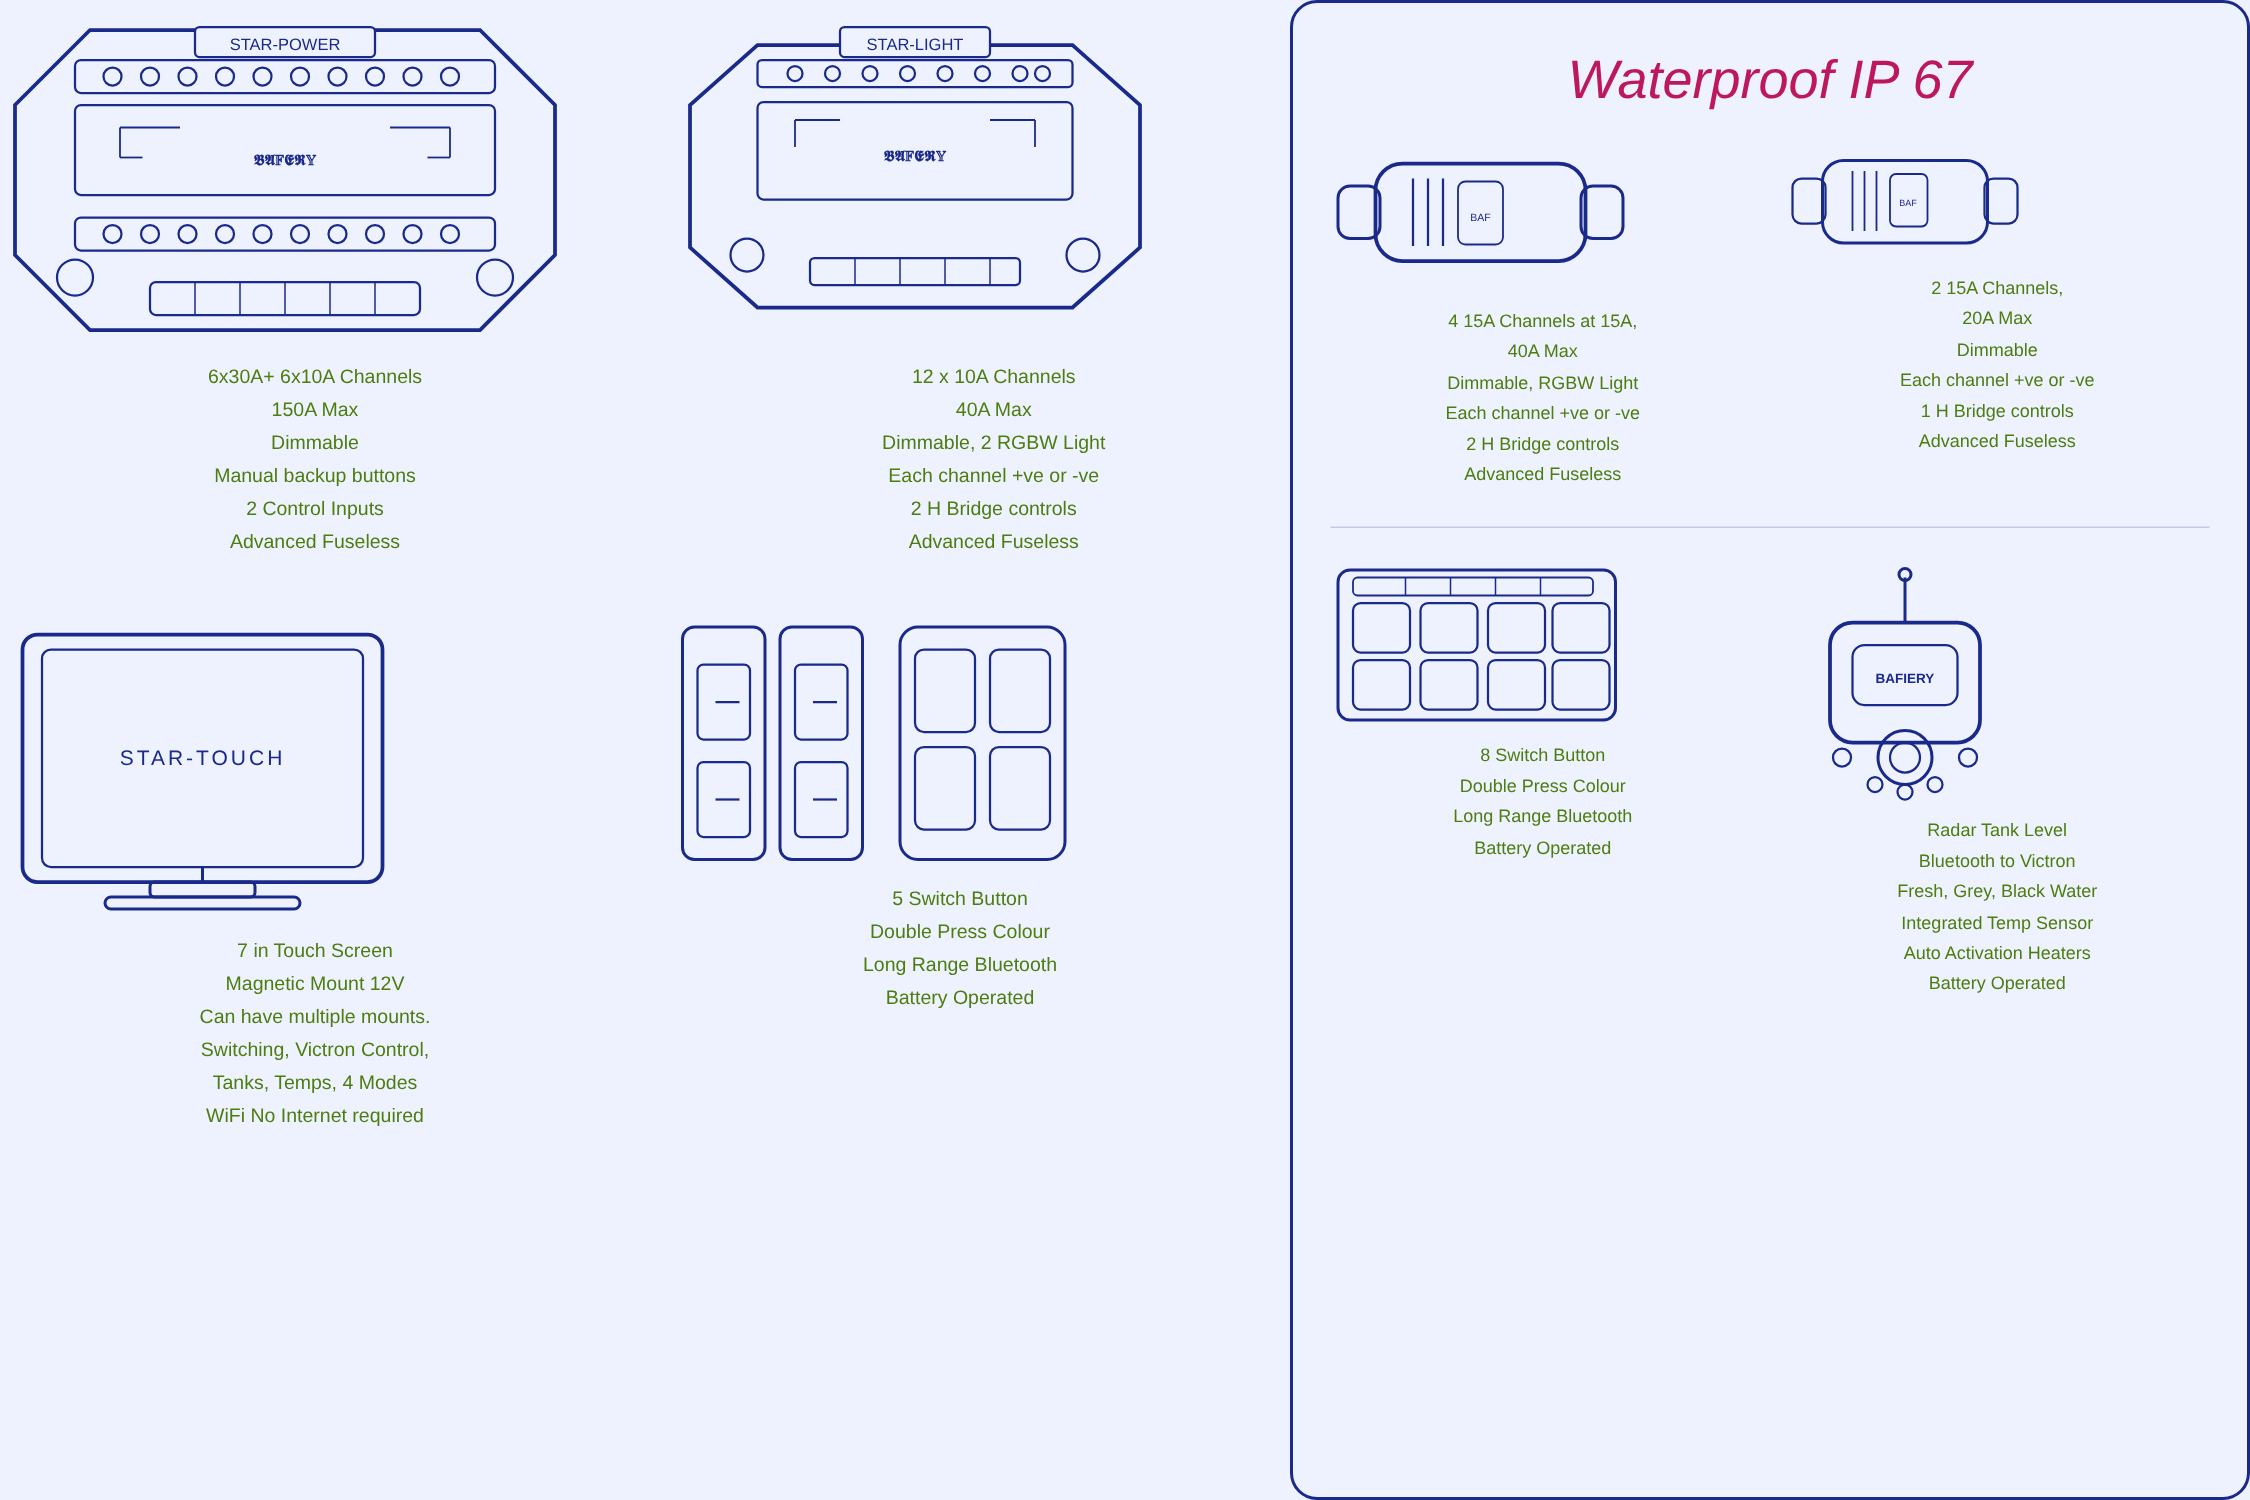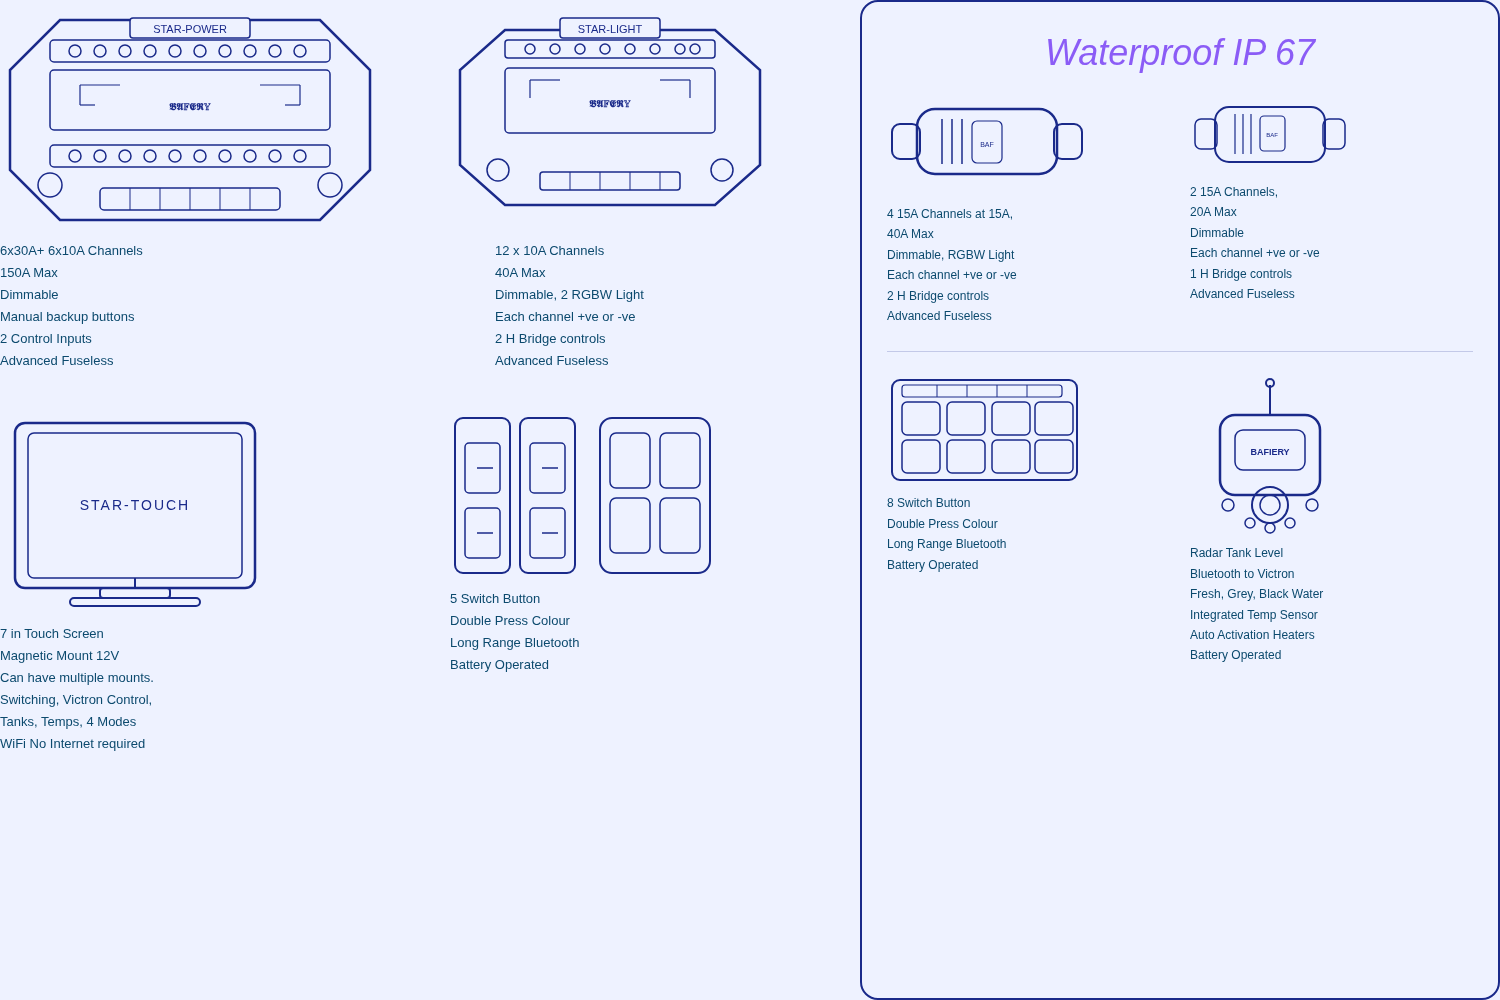--- a/index.html
+++ b/index.html
@@ -25,30 +25,31 @@
       flex-direction: column;
       gap: 10px;
     }
     .product-block {
       display: flex;
       flex-direction: column;
       gap: 10px;
     }
     .desc-text {
       font-size: 13px;
-      color: #0c4a6e;
+      color: #4d7c0f;
       line-height: 1.7;
+      text-align: center;
     }
     
     svg {
       display: block;
     }
     .right-title {
       font-size: 36px;
-      color: #8b5cf6;
+      color: #be185d;
       font-weight: 300;
       text-align: center;
       margin-bottom: 15px;
       font-style: italic;
     }
     .divider {
       border: none;
       border-top: 1px solid #1a2a8a33;
       margin: 5px 0;
     }

